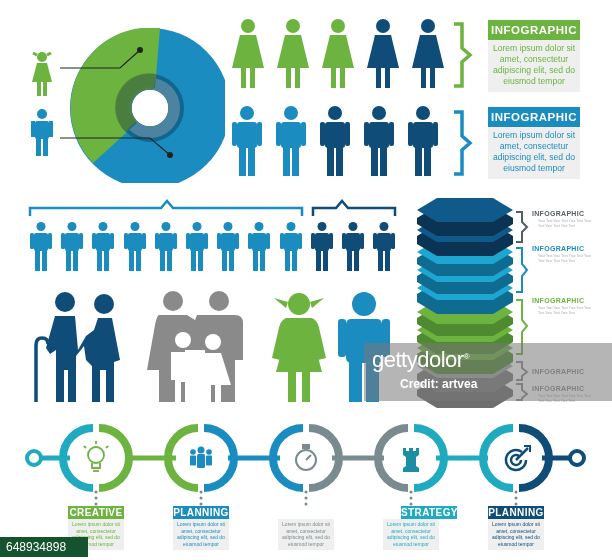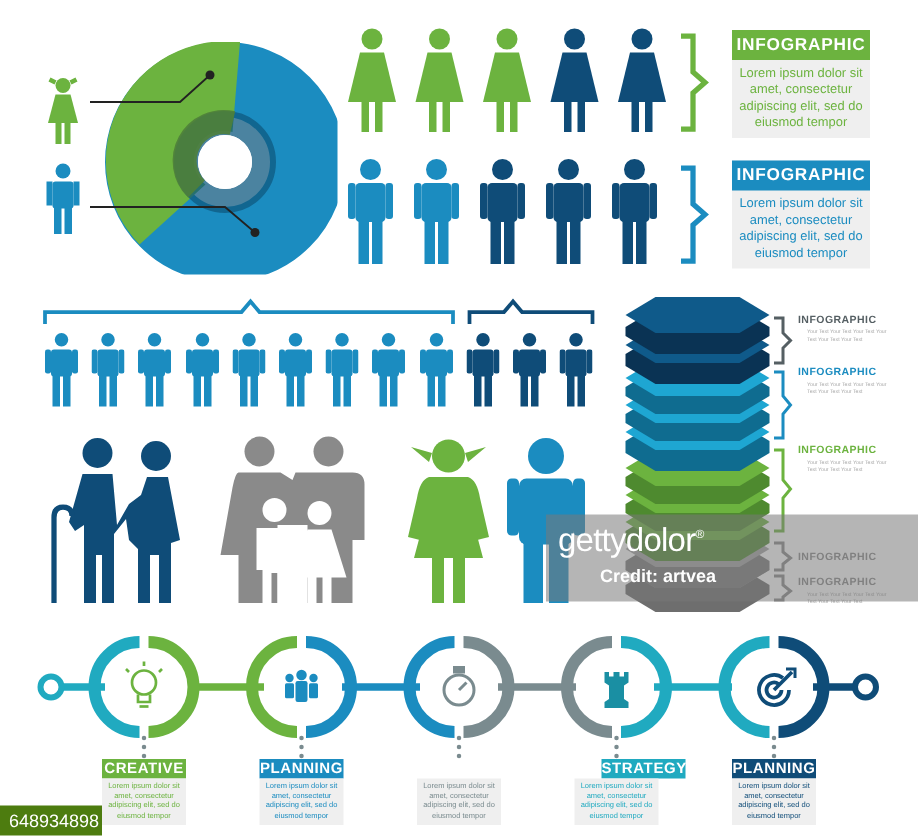--- a/index.html
+++ b/index.html
@@ -9,21 +9,21 @@
   .info-box .hdr { color: #fff; font-weight: bold; font-size: 11.5px; letter-spacing: 0.5px; text-align: center; height: 20px; line-height: 20px; }
   .info-box .body { font-size: 8.6px; line-height: 11px; text-align: center; padding: 3px 2px 5px; }
   .mini-label { position: absolute; font-size: 7px; font-weight: bold; letter-spacing: 0.3px; }
   .mini-sub { position: absolute; font-size: 3.5px; color: #aaa; line-height: 5px; width: 60px; }
   .step-label { position: absolute; width: 56px; height: 13px; color: #fff; font-weight: bold; font-size: 10px; letter-spacing: 0.4px; text-align: center; line-height: 13px; }
   .step-body { position: absolute; width: 56px; background: #efefef; font-size: 5px; line-height: 6.5px; text-align: center; padding: 2px 1px 3px; }
   .watermark { position: absolute; left: 364px; top: 343px; width: 248px; height: 58px; background: rgba(120,120,120,0.55); }
   .wm-brand { position: absolute; left: 8px; top: 4px; color: #fff; font-size: 22px; letter-spacing: -0.5px; }
   .wm-brand b { font-weight: normal; }
   .wm-credit { position: absolute; left: 8px; top: 34px; color: #fff; font-size: 12px; font-weight: bold; margin-left: 28px; }
-  .id-badge { position: absolute; left: 0; top: 537px; width: 68px; height: 20px; background: #4d7c0f; color: #fff; font-size: 12px; line-height: 20px; padding-left: 6px; }
+  .id-badge { position: absolute; left: 0; top: 537px; width: 88px; height: 20px; background: #14532d; color: #fff; font-size: 12px; line-height: 20px; padding-left: 6px; }
 </style>
 </head>
 <body>
 
 <svg class="abs" style="left:55px;top:28px" width="170" height="155" viewBox="0 0 170 155">
 
   <circle cx="95" cy="80" r="55" fill="none" stroke="#1b8cc0" stroke-width="50"></circle>
 
   <path d="M105,0 L 105,0 A 80 80 0 0 0 38,135 L 82,95 A 20 20 0 0 1 100,60 Z" fill="#6cb33f"></path>
 

